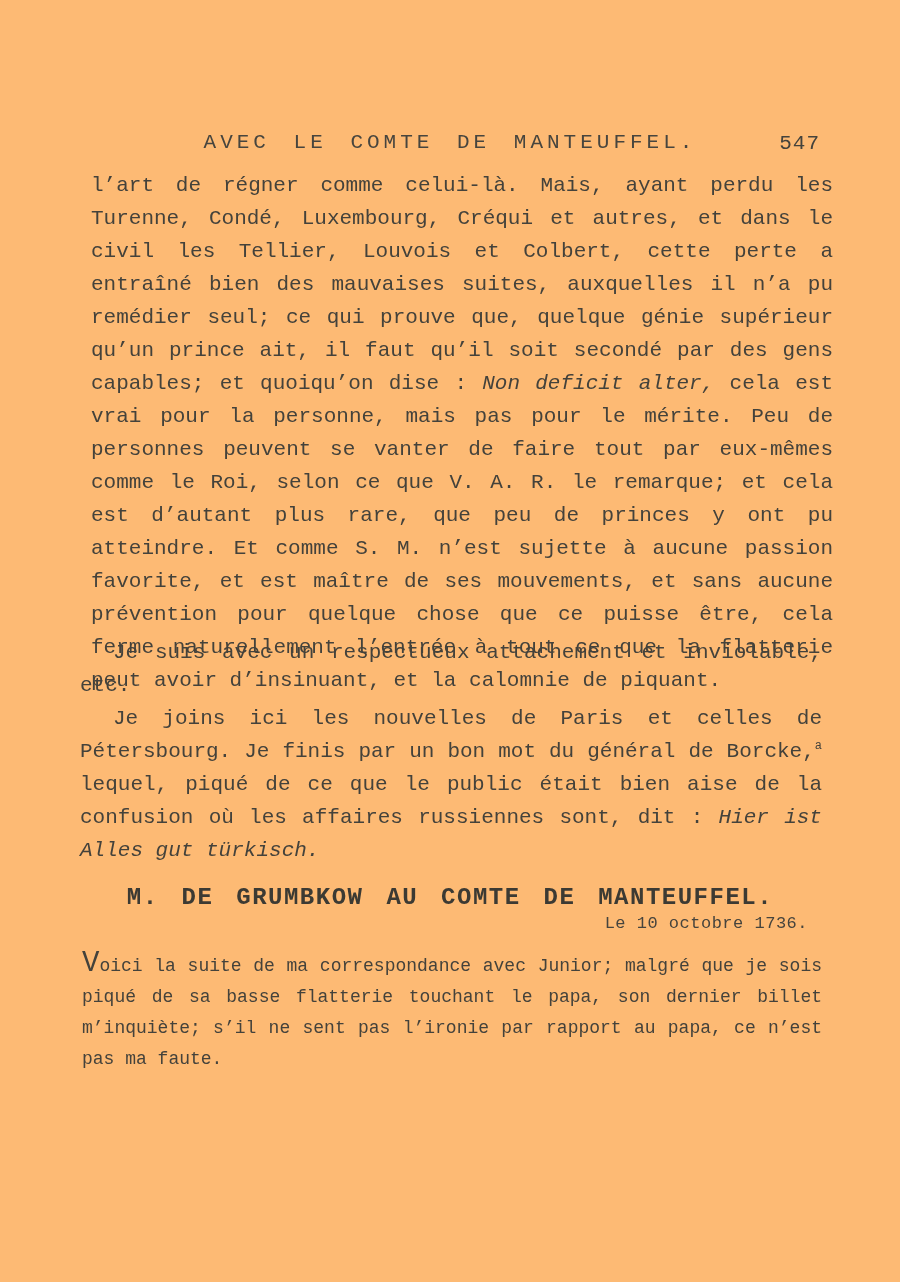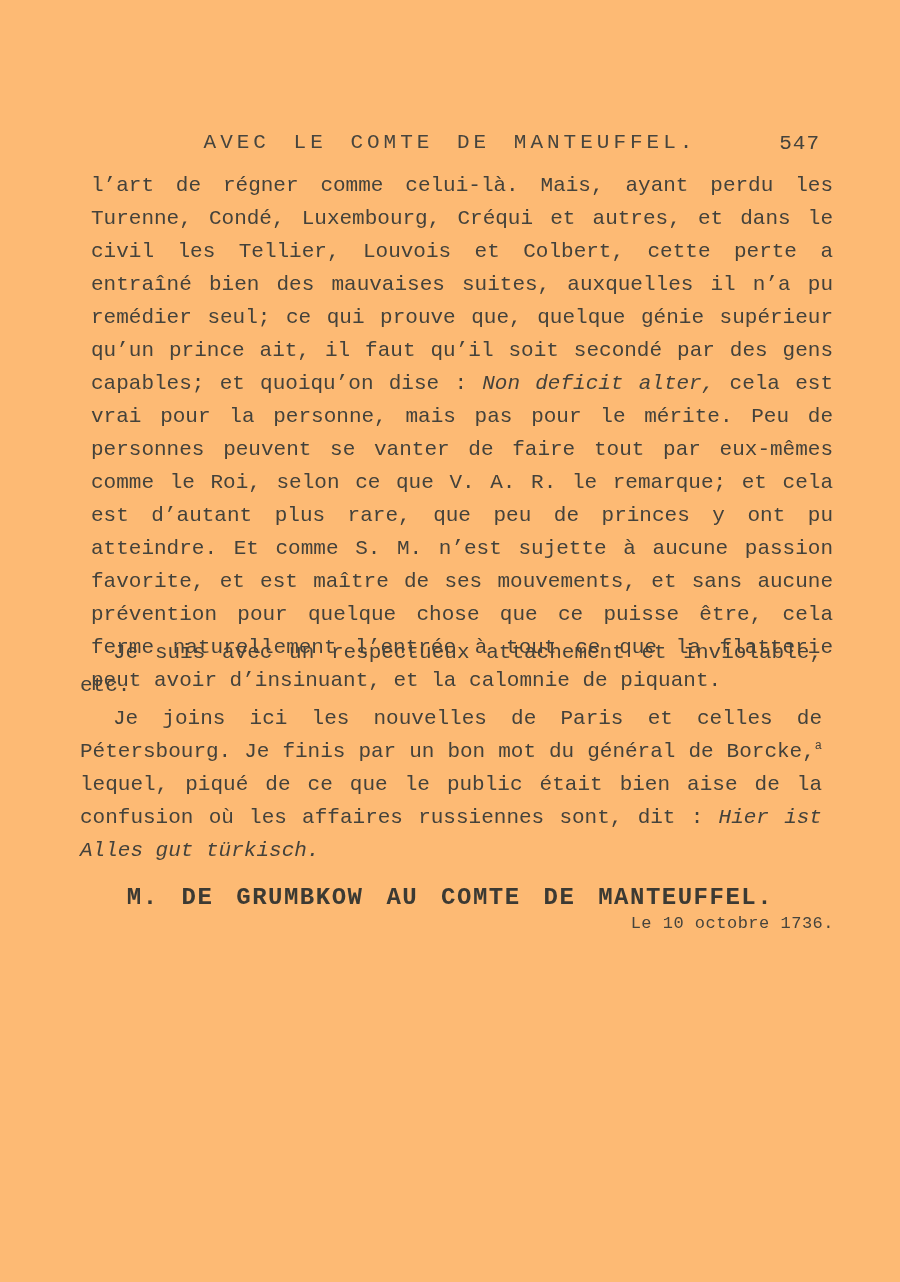--- a/index.html
+++ b/index.html
@@ -69,21 +69,21 @@
     text-align: center;
     font-size: 24px;
     font-weight: bold;
     letter-spacing: 1.5px;
     word-spacing: 7px;
     color: #3c3a33;
     margin-top: 24px;
   }
   .dateline {
     position: absolute;
-    top: 914px; right: 66px;
+    top: 914px; right: 92px;
     font-size: 17px;
     letter-spacing: 0.5px;
     color: #46443d;
   }
 
   
   .opening {
     position: absolute;
     top: 951px; left: 82px; width: 740px;
     font-size: 18px;
@@ -127,15 +127,16 @@
 
   <div class="para-group">
     <p class="para indent"><span>Je suis avec un respectueux attachement et inviolable, etc.</span></p>
     <p class="para indent"><span>Je joins ici les nouvelles de Paris et celles de Pétersbourg. Je finis par un bon mot du général de Borcke,</span><sup class="note-ref">a</sup><span> lequel, piqué de ce que le public était bien aise de la confusion où les affaires russiennes sont, dit : </span><i class="it">Hier ist Alles gut türkisch.</i></p>
   </div>
 
   <h2 class="section-heading">M. DE GRUMBKOW AU COMTE DE MANTEUFFEL.</h2>
 
   <div class="dateline">Le 10 octobre 1736.</div>
 
+  <p class="opening"><span class="initial">V</span><span>oici la suite de ma correspondance avec Junior; malgré que je sois piqué de sa basse flatterie touchant le papa, son dernier billet m’inquiète; s’il ne sent pas l’ironie par rapport au papa, ce n’est pas ma faute.</span></p>
 
 
 </div>
 
 </body></html>

